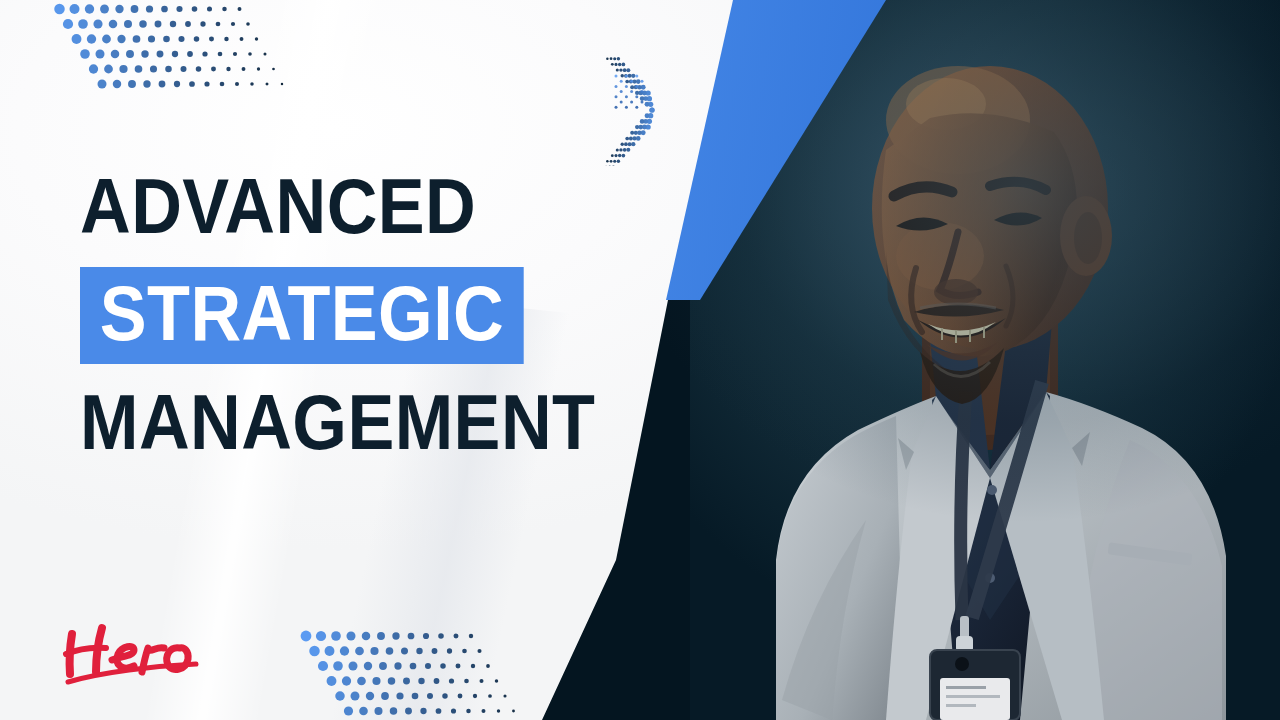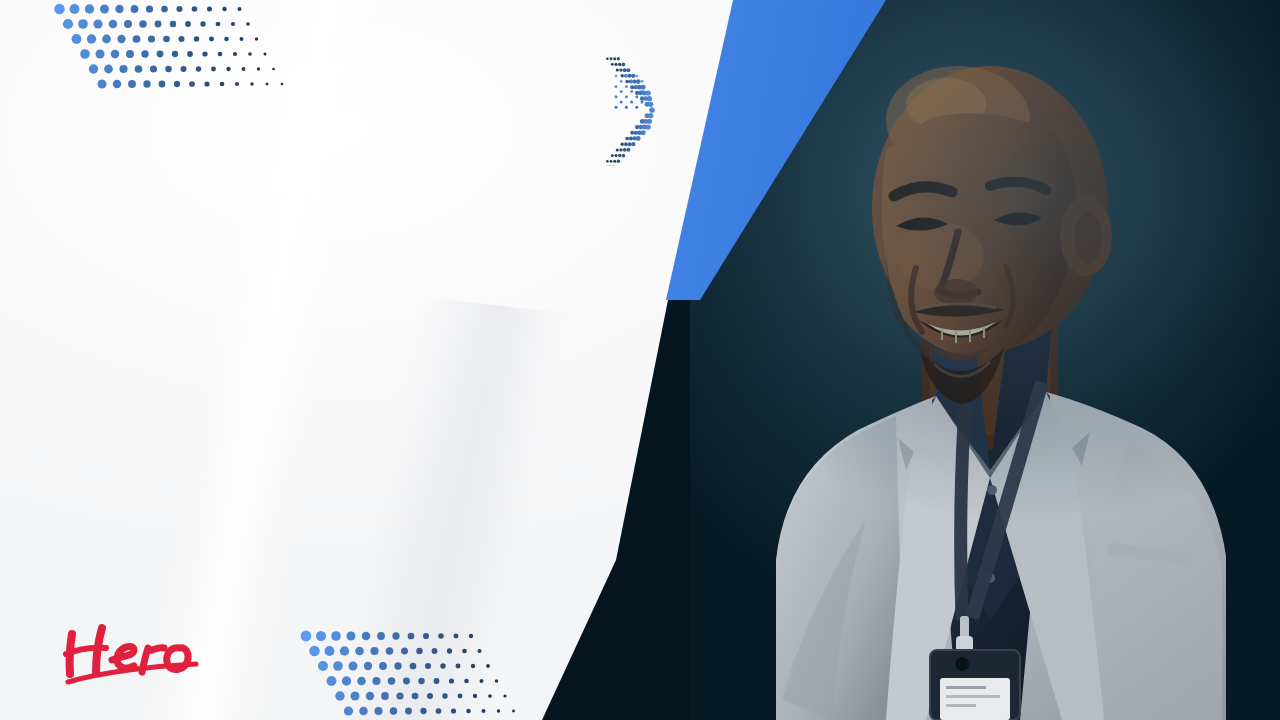--- a/index.html
+++ b/index.html
@@ -559,20 +559,27 @@
           <circle cx="96" cy="14" r="3.658675078864354" fill="#3d6ca7"></circle>
           <circle cx="111" cy="14" r="3.368454258675079" fill="#39649b"></circle>
           <circle cx="126" cy="14" r="3.0782334384858046" fill="#345c8f"></circle>
           <circle cx="141" cy="14" r="2.7880126182965306" fill="#2f5582"></circle>
           <circle cx="156" cy="14" r="2.4977917981072557" fill="#2a4d76"></circle>
           <circle cx="171" cy="14" r="2.2075709779179813" fill="#254569"></circle>
         </g>
     </svg>
   </div>
 
+  <div class="headline">
+    <div class="hl-line hl-line-1">ADVANCED</div>
+    <div class="hl-highlight-wrap">
+      <span class="hl-highlight-text">STRATEGIC</span>
+    </div>
+    <div class="hl-line hl-line-3">MANAGEMENT</div>
+  </div>
 
   <div class="logo">
     <svg width="190" height="72" viewBox="0 0 190 72" xmlns="http://www.w3.org/2000/svg">
       <g fill="none" stroke="#e0203c" stroke-linecap="round" stroke-linejoin="round">
 
         <path d="M10,14 C8,26 7,40 8,54" stroke-width="8"></path>
         <path d="M40,8 C36,22 34,38 34,52" stroke-width="8"></path>
         <path d="M4,34 C16,29 32,27 44,28" stroke-width="6"></path>
 
         <path d="M50,40 C60,36 72,36 72,30 C72,24 60,26 56,34 C52,44 60,52 72,46" stroke-width="7"></path>

